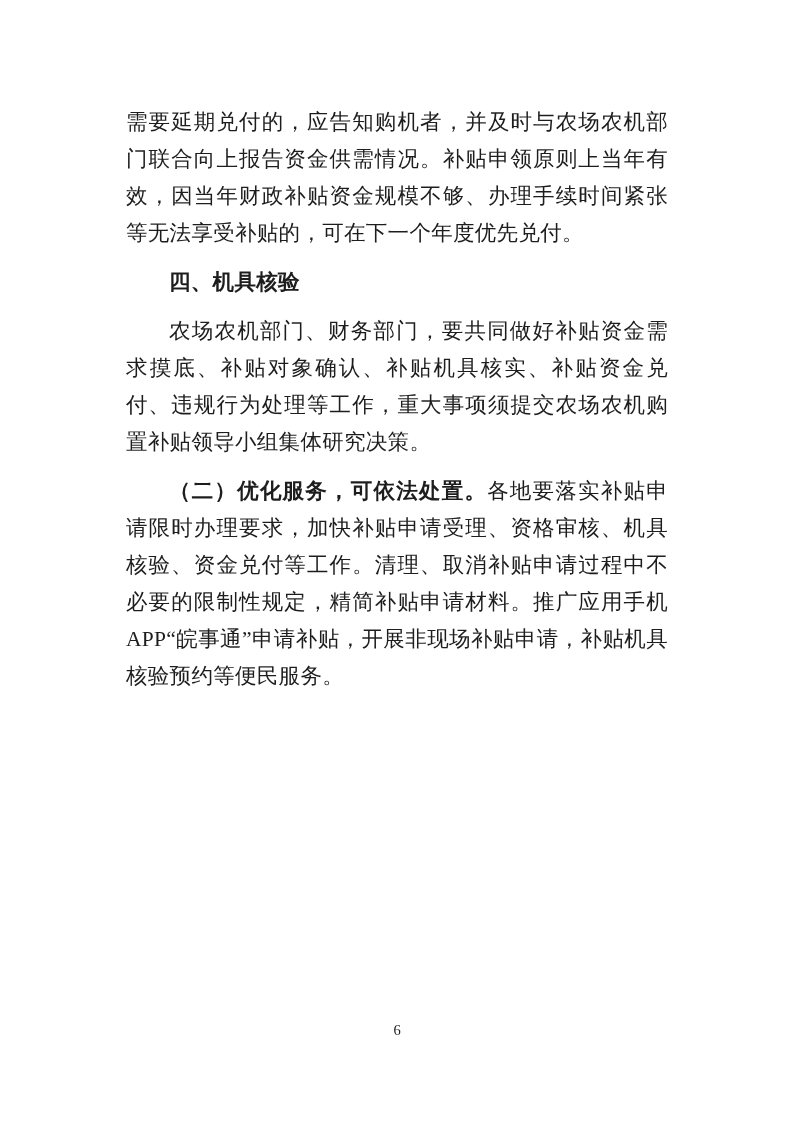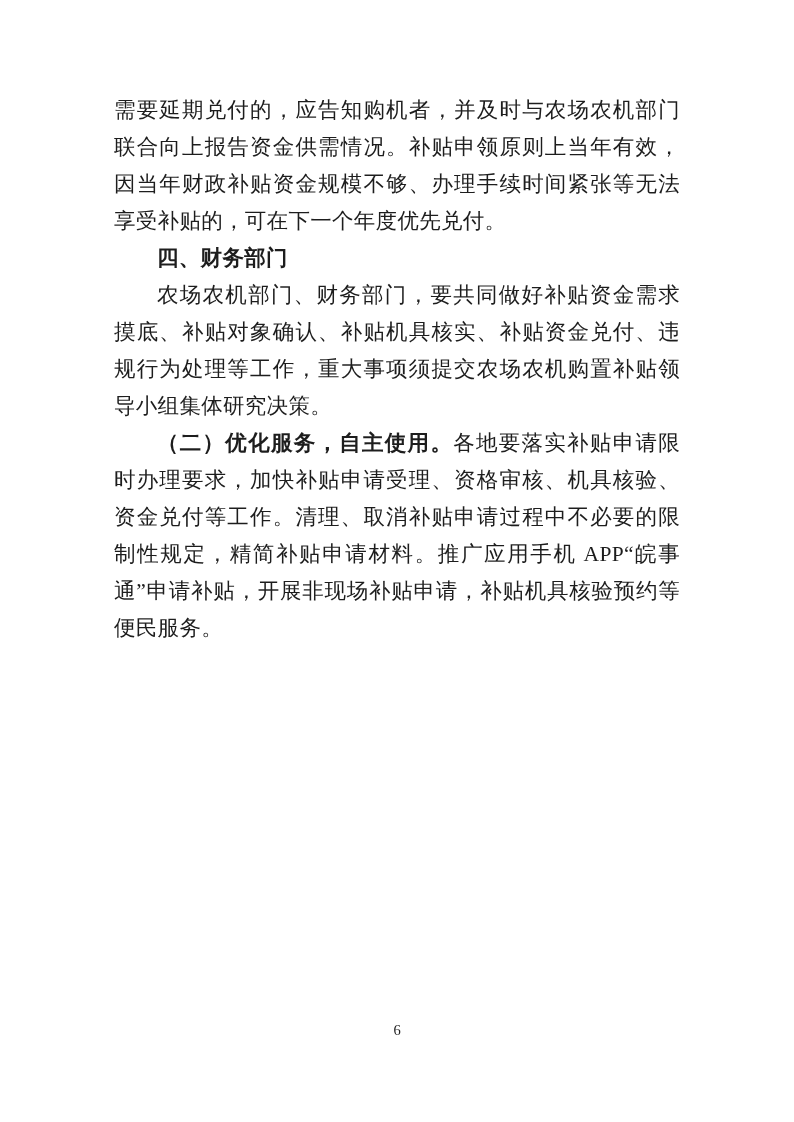--- a/index.html
+++ b/index.html
@@ -16,21 +16,21 @@
     font-family: "Liberation Serif", "DejaVu Serif", serif;
     color: #1d1d1d;
   }
   .content {
     position: absolute;
     left: 114px;
     top: 92px;
     width: 566px;
   }
   .para {
-    margin: 0;
+    margin: 12px;
     font-size: 21.5px;
     line-height: 37px;
     text-align: justify;
     text-justify: inter-ideograph;
     letter-spacing: 0.3px;
     text-indent: 2em;
     word-break: break-all;
   }
   .para.continued {
     text-indent: 0;
@@ -57,23 +57,23 @@
 </style>
 </head>
 <body>
 
 <div class="page">
   <div class="content">
 
     <p class="para continued"><span class="lead"></span><span>需要延期兑付的，应告知购机者，并及时与农场农机部门联合向上报告资金供需情况。补贴申领原则上当年有效，因当年财政补贴资金规模不够、办理手续时间紧张等无法享受补贴的，可在下一个年度优先兑付。</span></p>
 
 
-    <p class="para heading">四、财务部门</p>
+    <p class="para heading">四、机具核验</p>
 
 
     <p class="para"><span class="lead"></span><span>农场农机部门、财务部门，要共同做好补贴资金需求摸底、补贴对象确认、补贴机具核实、补贴资金兑付、违规行为处理等工作，重大事项须提交农场农机购置补贴领导小组集体研究决策。</span></p>
 
-    <p class="para"><span class="lead">（二）优化服务，自主使用。</span><span>各地要落实补贴申请限时办理要求，加快补贴申请受理、资格审核、机具核验、资金兑付等工作。清理、取消补贴申请过程中不必要的限制性规定，精简补贴申请材料。推广应用手机 APP“皖事通”申请补贴，开展非现场补贴申请，补贴机具核验预约等便民服务。</span></p>
+    <p class="para"><span class="lead">（二）优化服务，可依法处置。</span><span>各地要落实补贴申请限时办理要求，加快补贴申请受理、资格审核、机具核验、资金兑付等工作。清理、取消补贴申请过程中不必要的限制性规定，精简补贴申请材料。推广应用手机 APP“皖事通”申请补贴，开展非现场补贴申请，补贴机具核验预约等便民服务。</span></p>
 
   </div>
 
   <div class="page-number">6</div>
 </div>
 
 </body></html>

